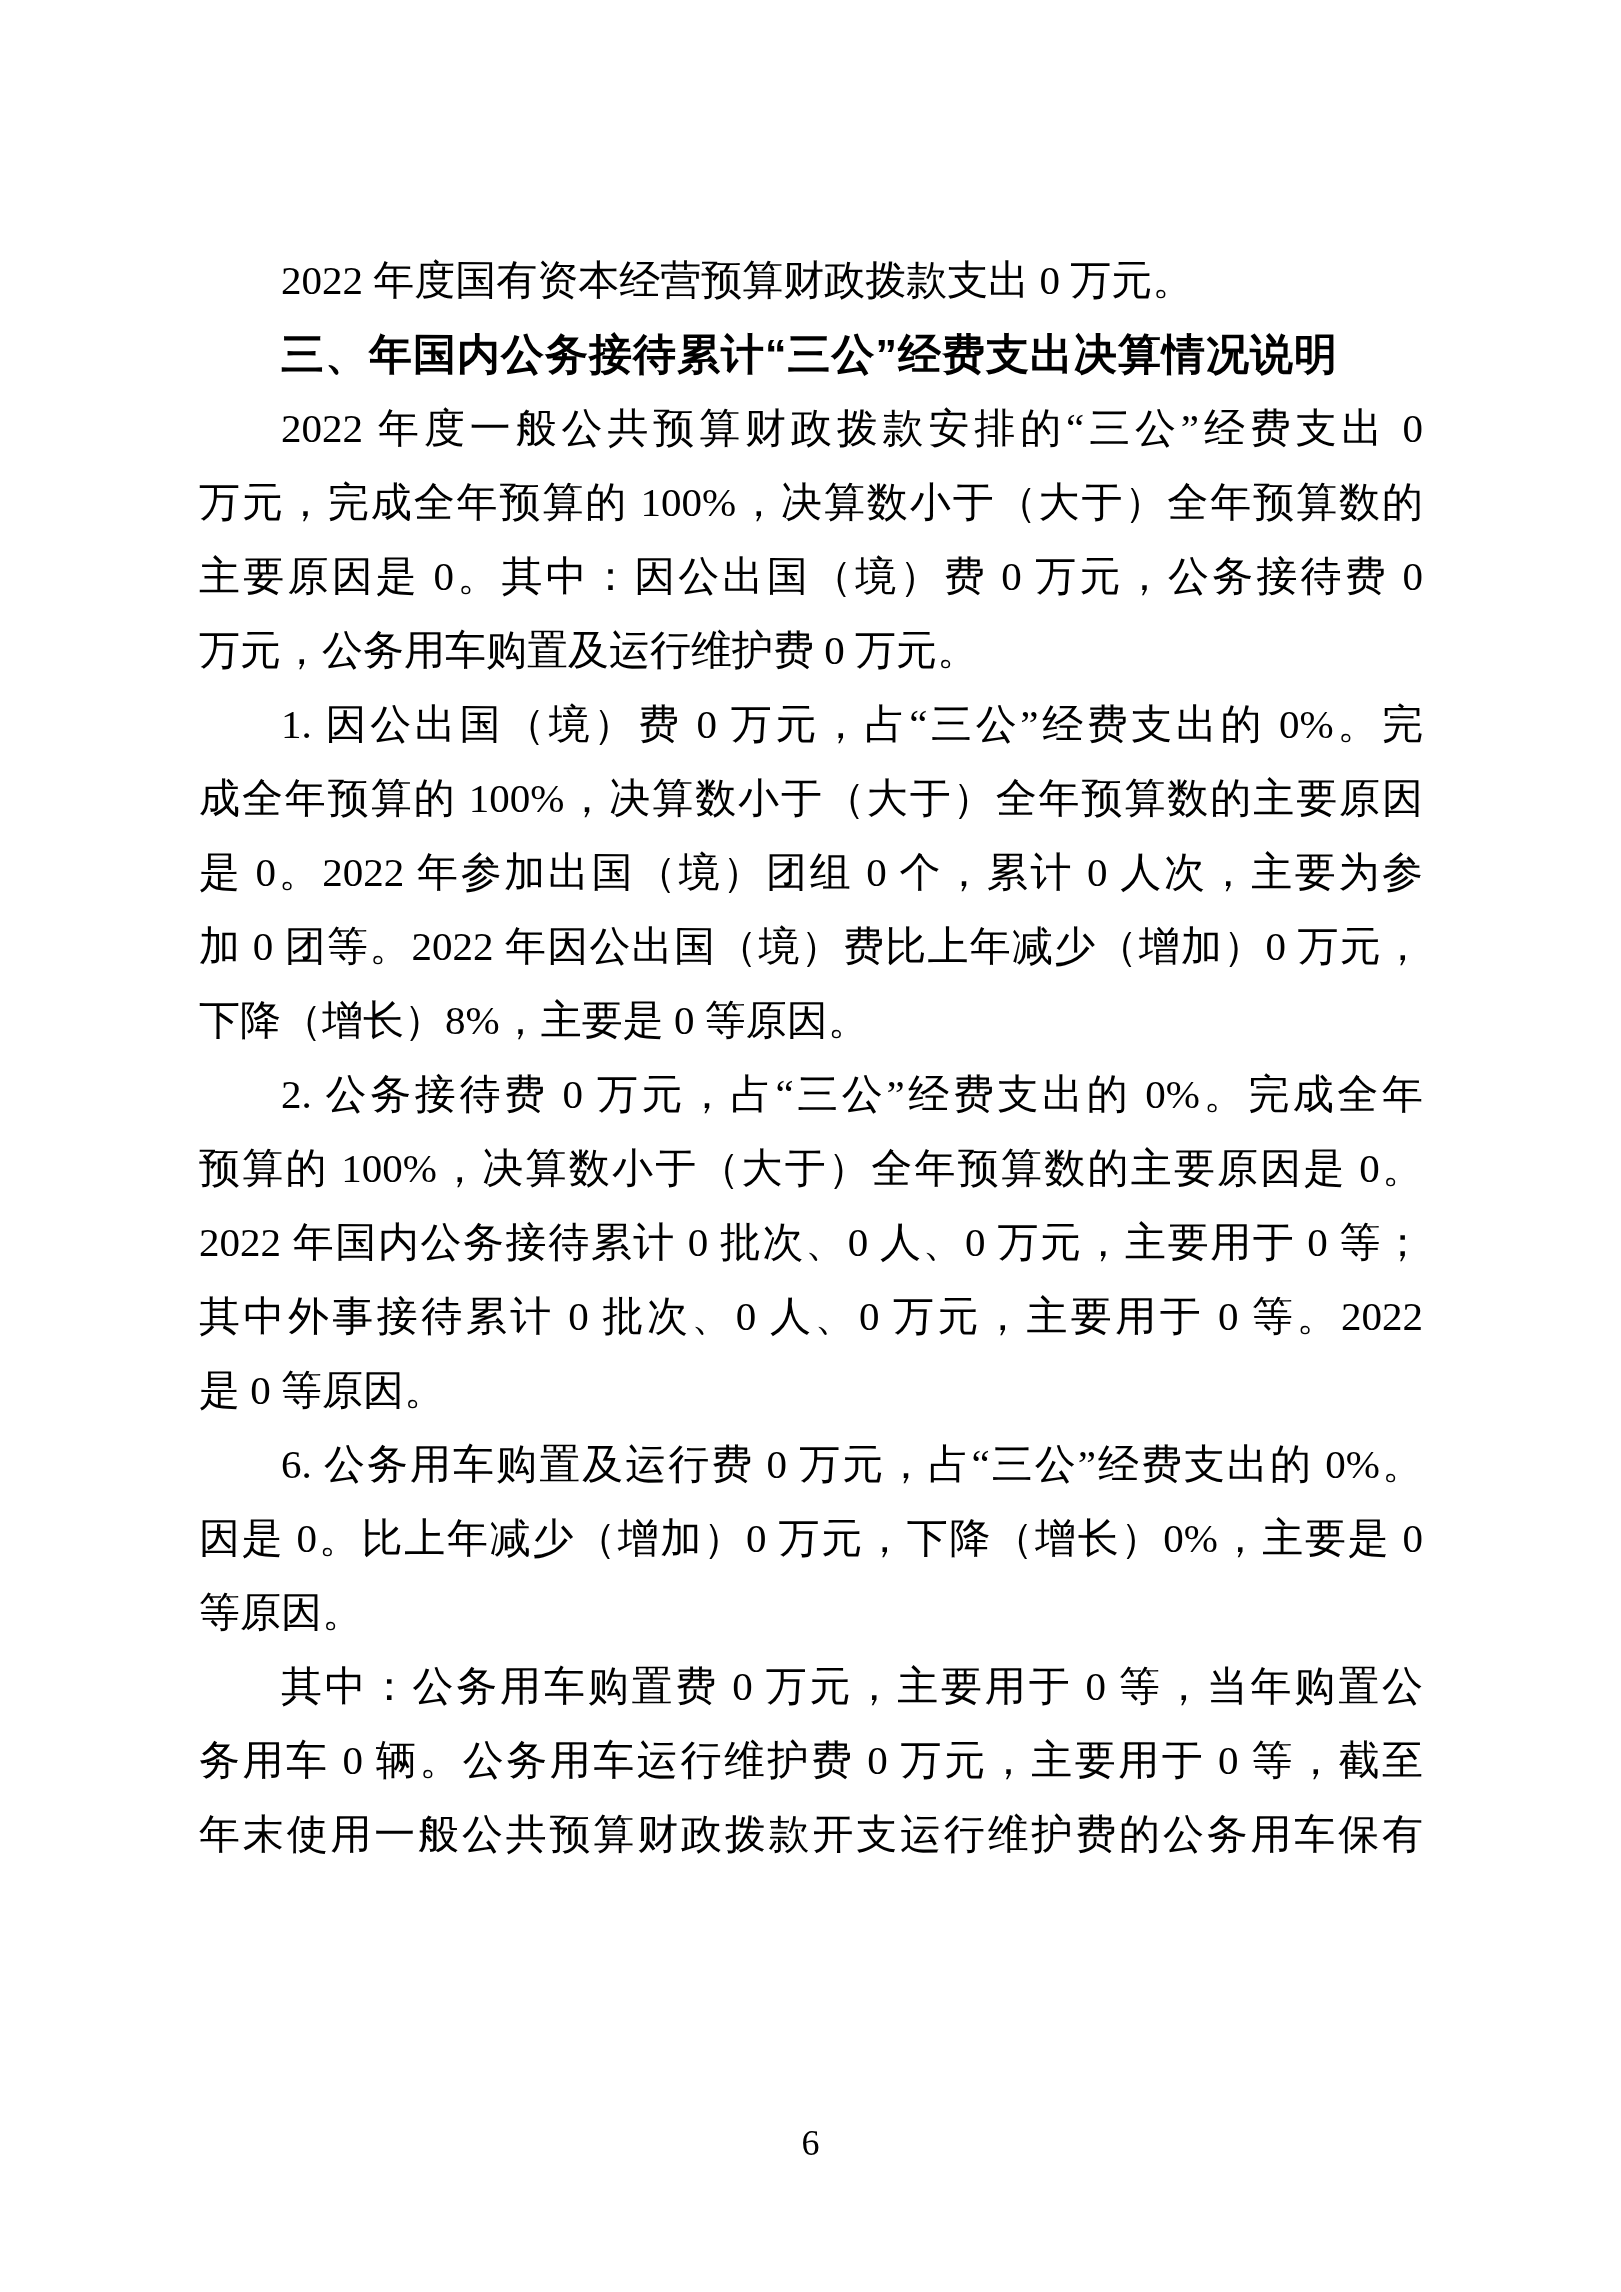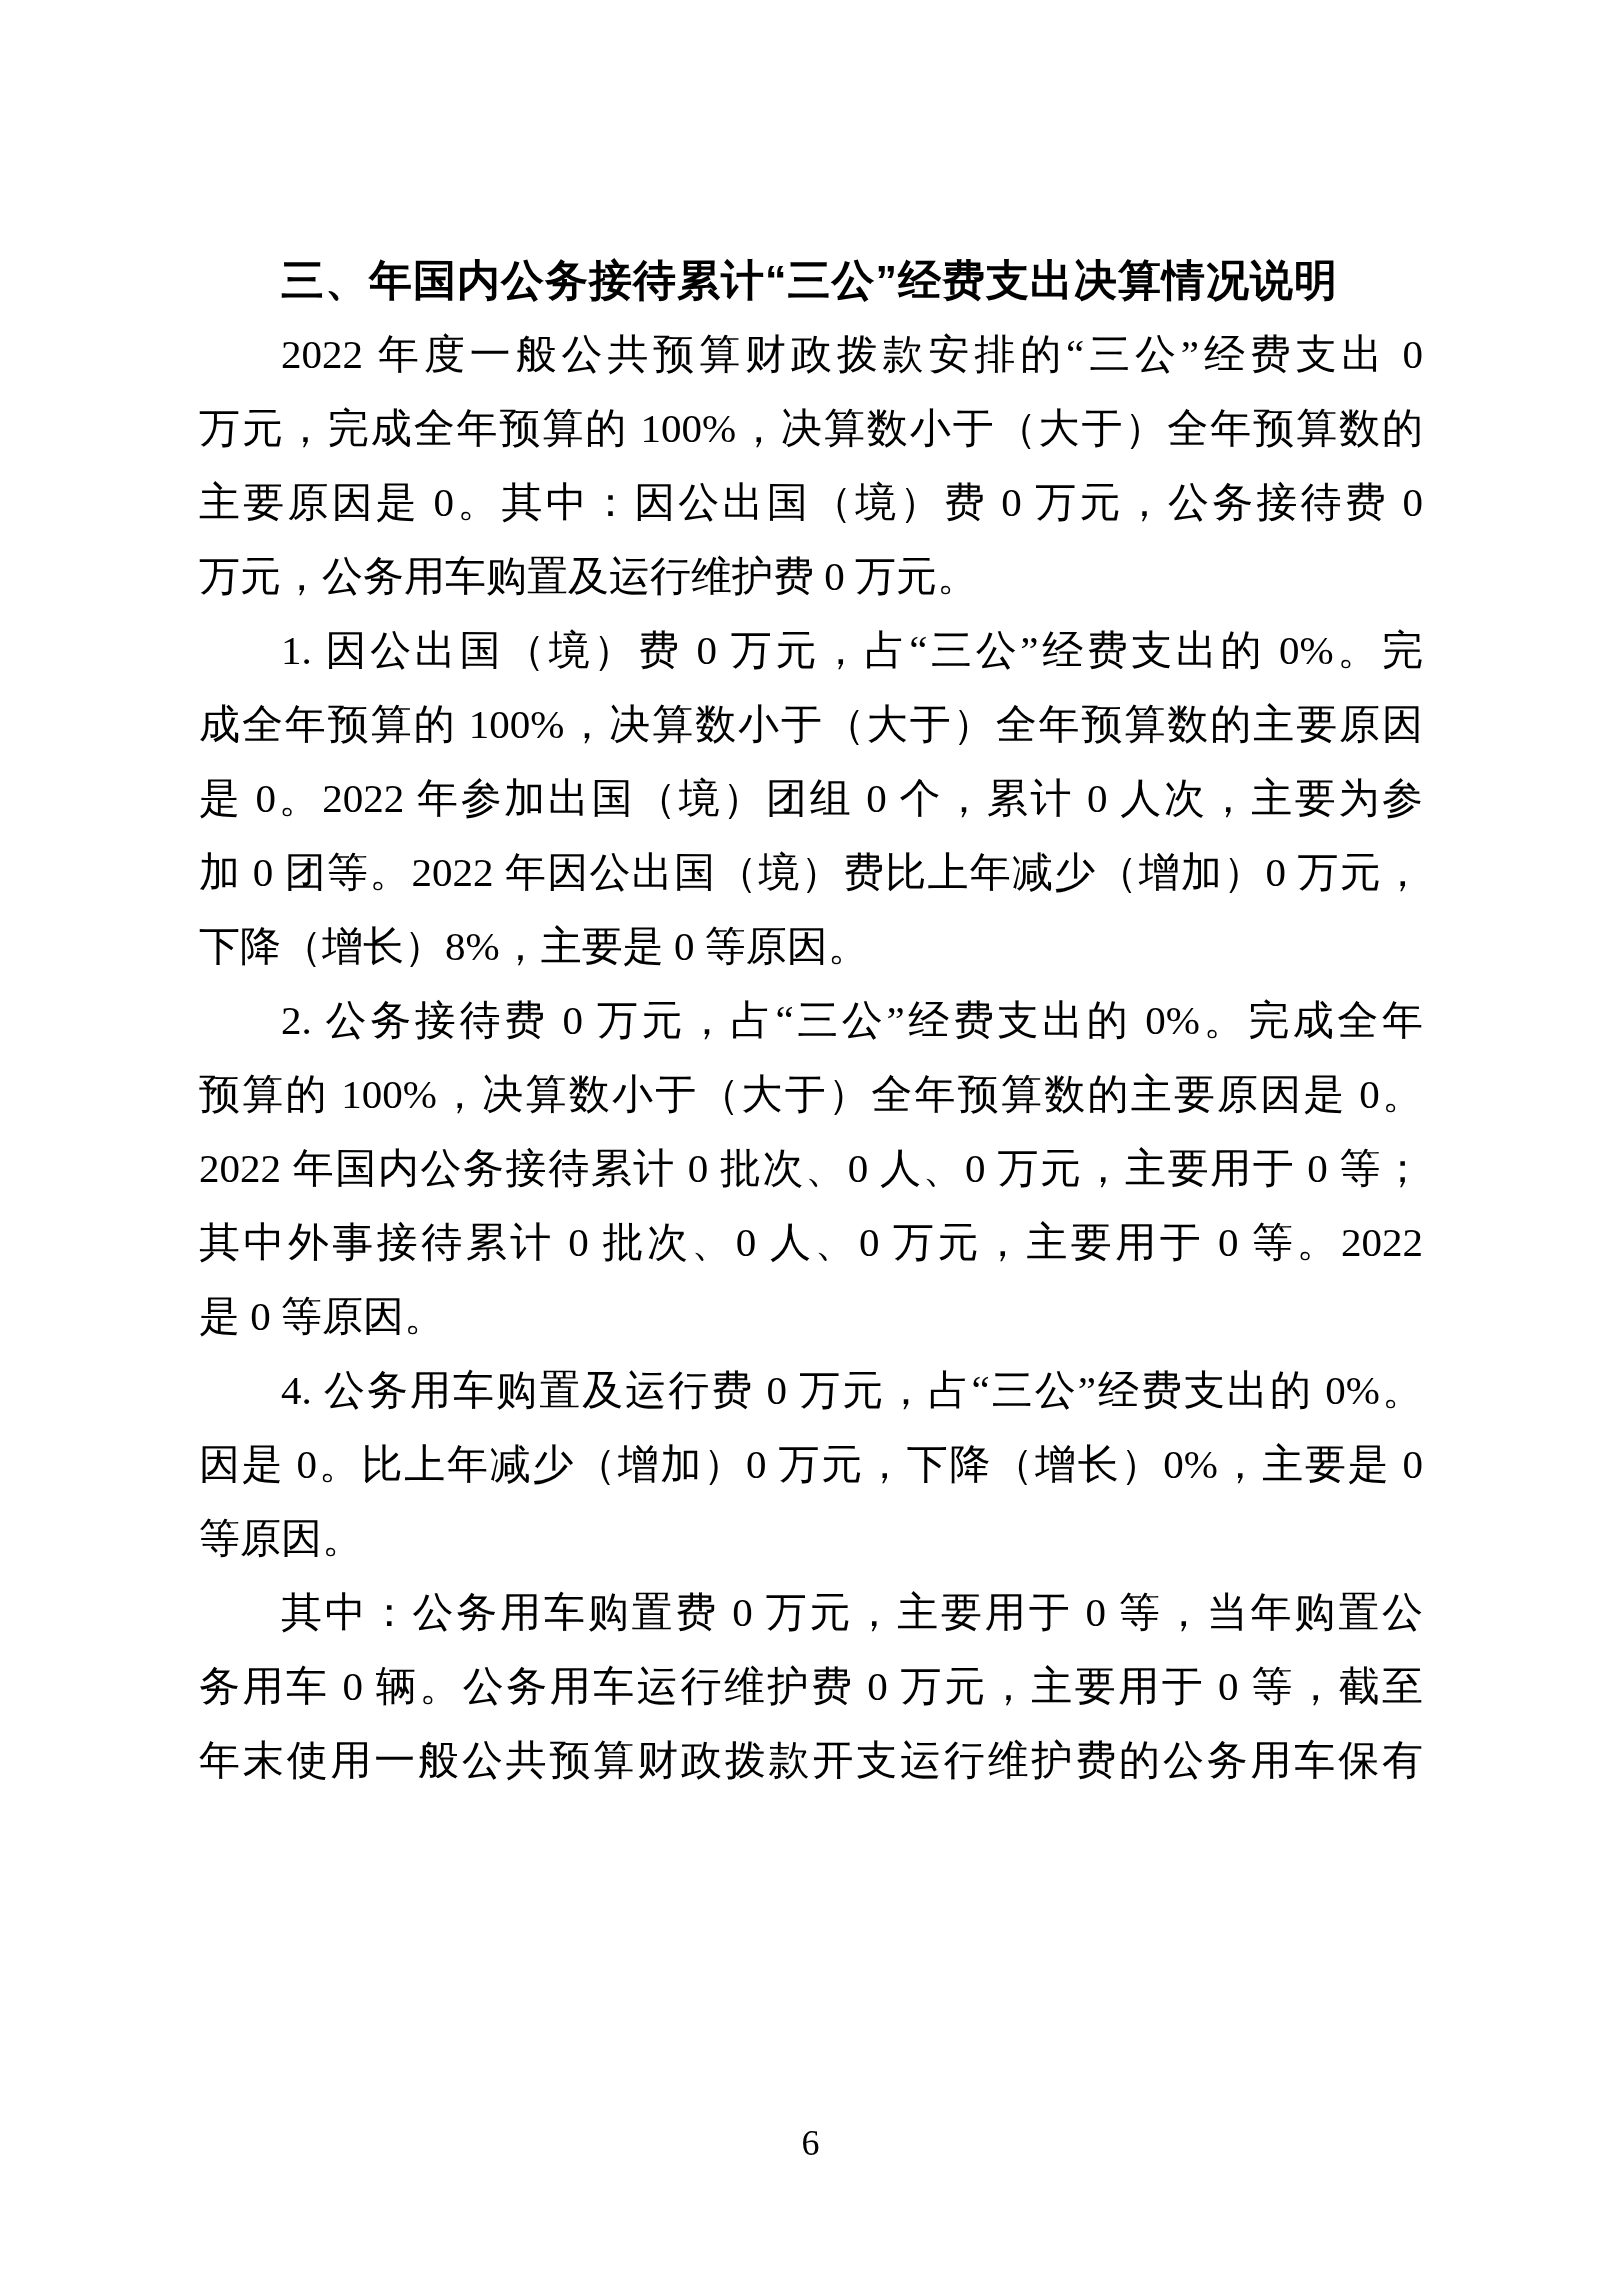--- a/index.html
+++ b/index.html
@@ -56,36 +56,37 @@
     font-size: 36px;
     font-family: "Liberation Serif", "DejaVu Serif", serif;
     color: #000000;
   }
 </style>
 </head>
 <body>
 
 <div class="page">
   <div class="text-block">
+      <div class="line indent">2022 年度国有资本经营预算财政拨款支出 0 万元。</div>
       <div class="line heading indent">三、年国内公务接待累计“三公”经费支出决算情况说明</div>
       <div class="line fill indent">2022 年度一般公共预算财政拨款安排的“三公”经费支出 0</div>
       <div class="line fill">万元，完成全年预算的 100%，决算数小于（大于）全年预算数的</div>
       <div class="line fill">主要原因是 0。其中：因公出国（境）费 0 万元，公务接待费 0</div>
       <div class="line">万元，公务用车购置及运行维护费 0 万元。</div>
       <div class="line fill indent">1. 因公出国（境）费 0 万元，占“三公”经费支出的 0%。完</div>
       <div class="line fill">成全年预算的 100%，决算数小于（大于）全年预算数的主要原因</div>
       <div class="line fill">是 0。2022 年参加出国（境）团组 0 个，累计 0 人次，主要为参</div>
       <div class="line fill">加 0 团等。2022 年因公出国（境）费比上年减少（增加）0 万元，</div>
       <div class="line">下降（增长）8%，主要是 0 等原因。</div>
       <div class="line fill indent">2. 公务接待费 0 万元，占“三公”经费支出的 0%。完成全年</div>
       <div class="line fill">预算的 100%，决算数小于（大于）全年预算数的主要原因是 0。</div>
       <div class="line fill">2022 年国内公务接待累计 0 批次、0 人、0 万元，主要用于 0 等；</div>
       <div class="line fill">其中外事接待累计 0 批次、0 人、0 万元，主要用于 0 等。2022</div>
       <div class="line">是 0 等原因。</div>
-      <div class="line fill indent">4. 公务用车购置及运行费 0 万元，占“三公”经费支出的 0%。</div>
+      <div class="line fill indent">6. 公务用车购置及运行费 0 万元，占“三公”经费支出的 0%。</div>
       <div class="line fill">因是 0。比上年减少（增加）0 万元，下降（增长）0%，主要是 0</div>
       <div class="line">等原因。</div>
       <div class="line fill indent">其中：公务用车购置费 0 万元，主要用于 0 等，当年购置公</div>
       <div class="line fill">务用车 0 辆。公务用车运行维护费 0 万元，主要用于 0 等，截至</div>
       <div class="line fill">年末使用一般公共预算财政拨款开支运行维护费的公务用车保有</div>
     </div>
   <div class="page-number">6</div>
 </div>
 
 

